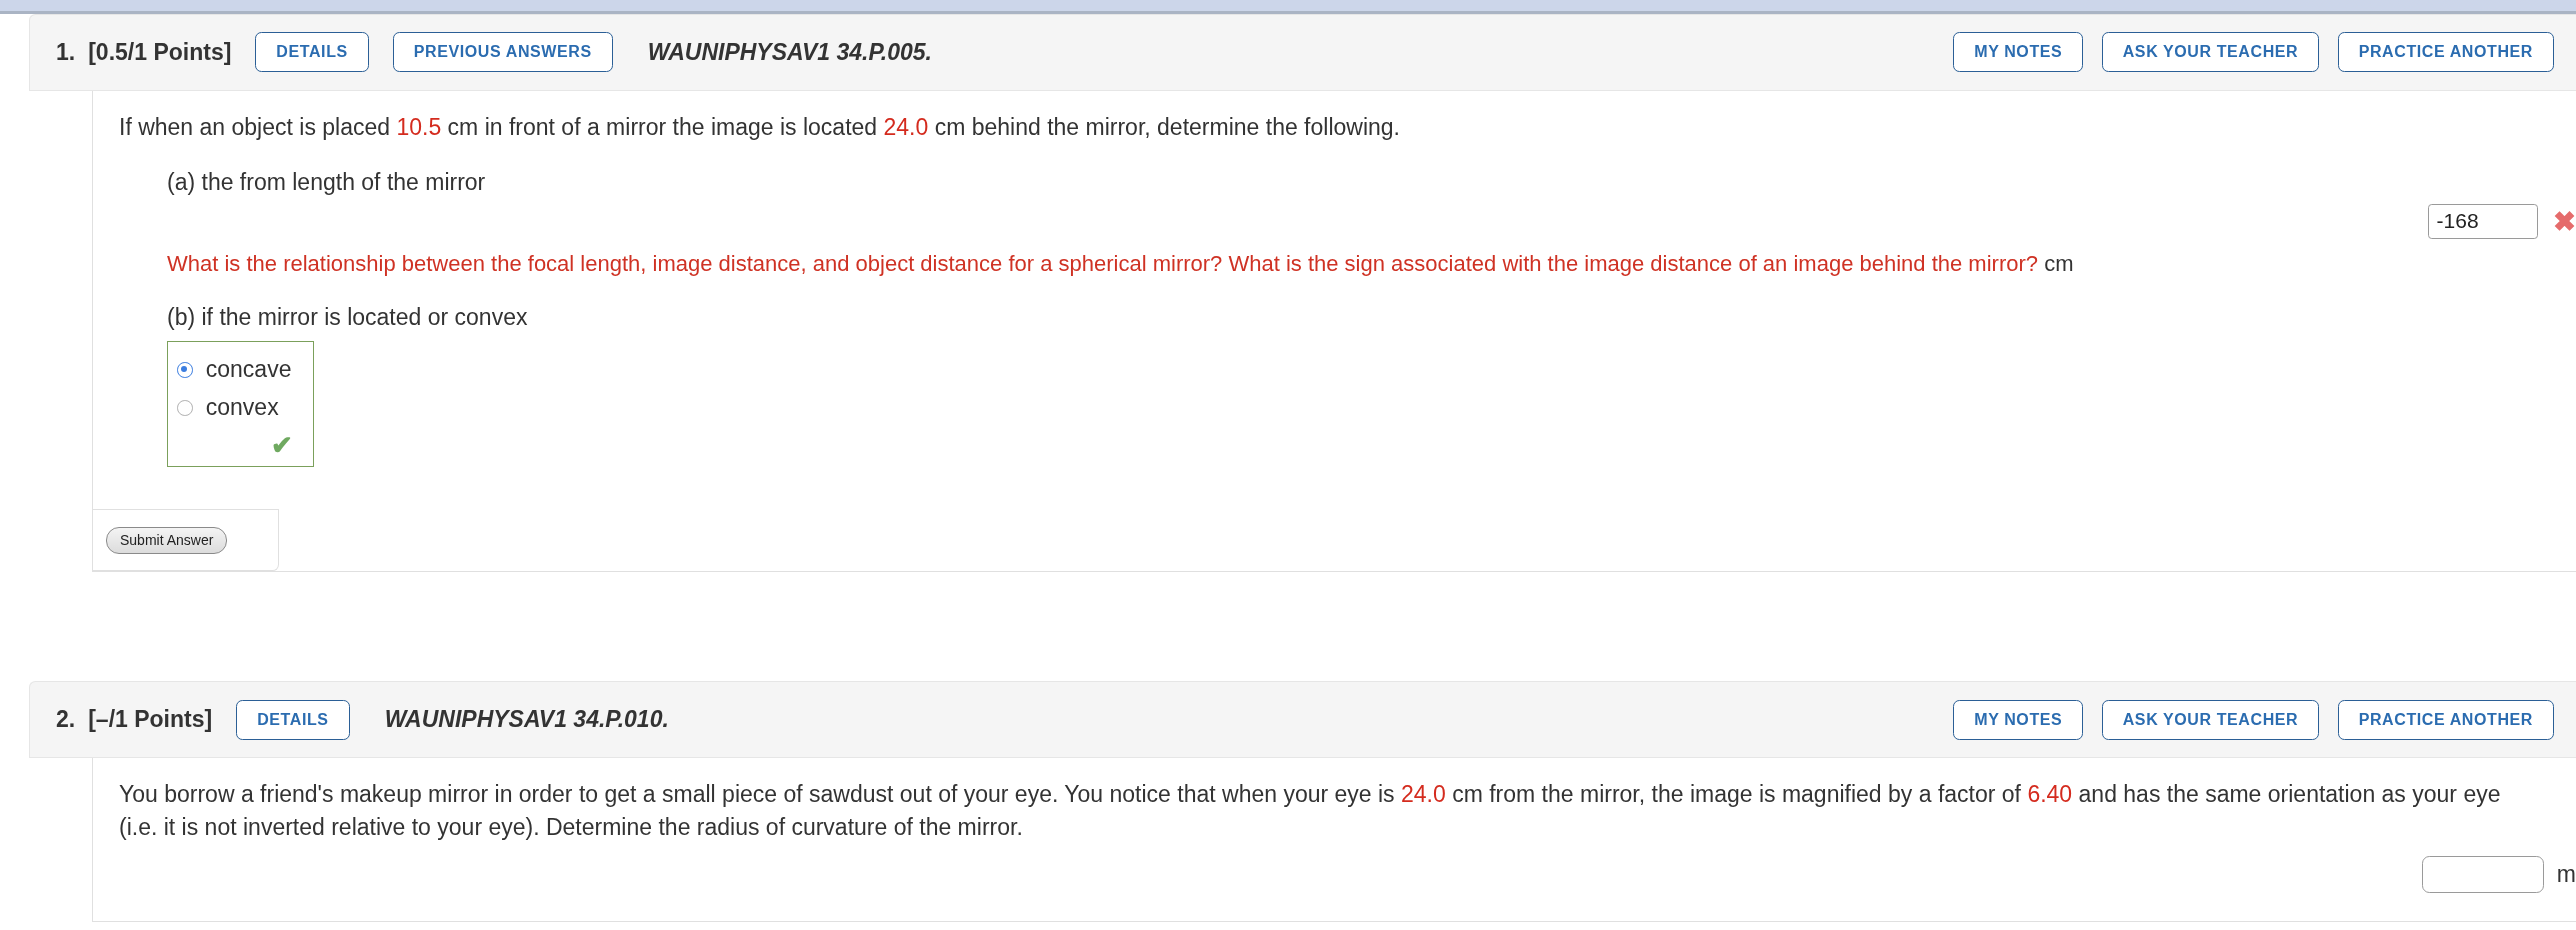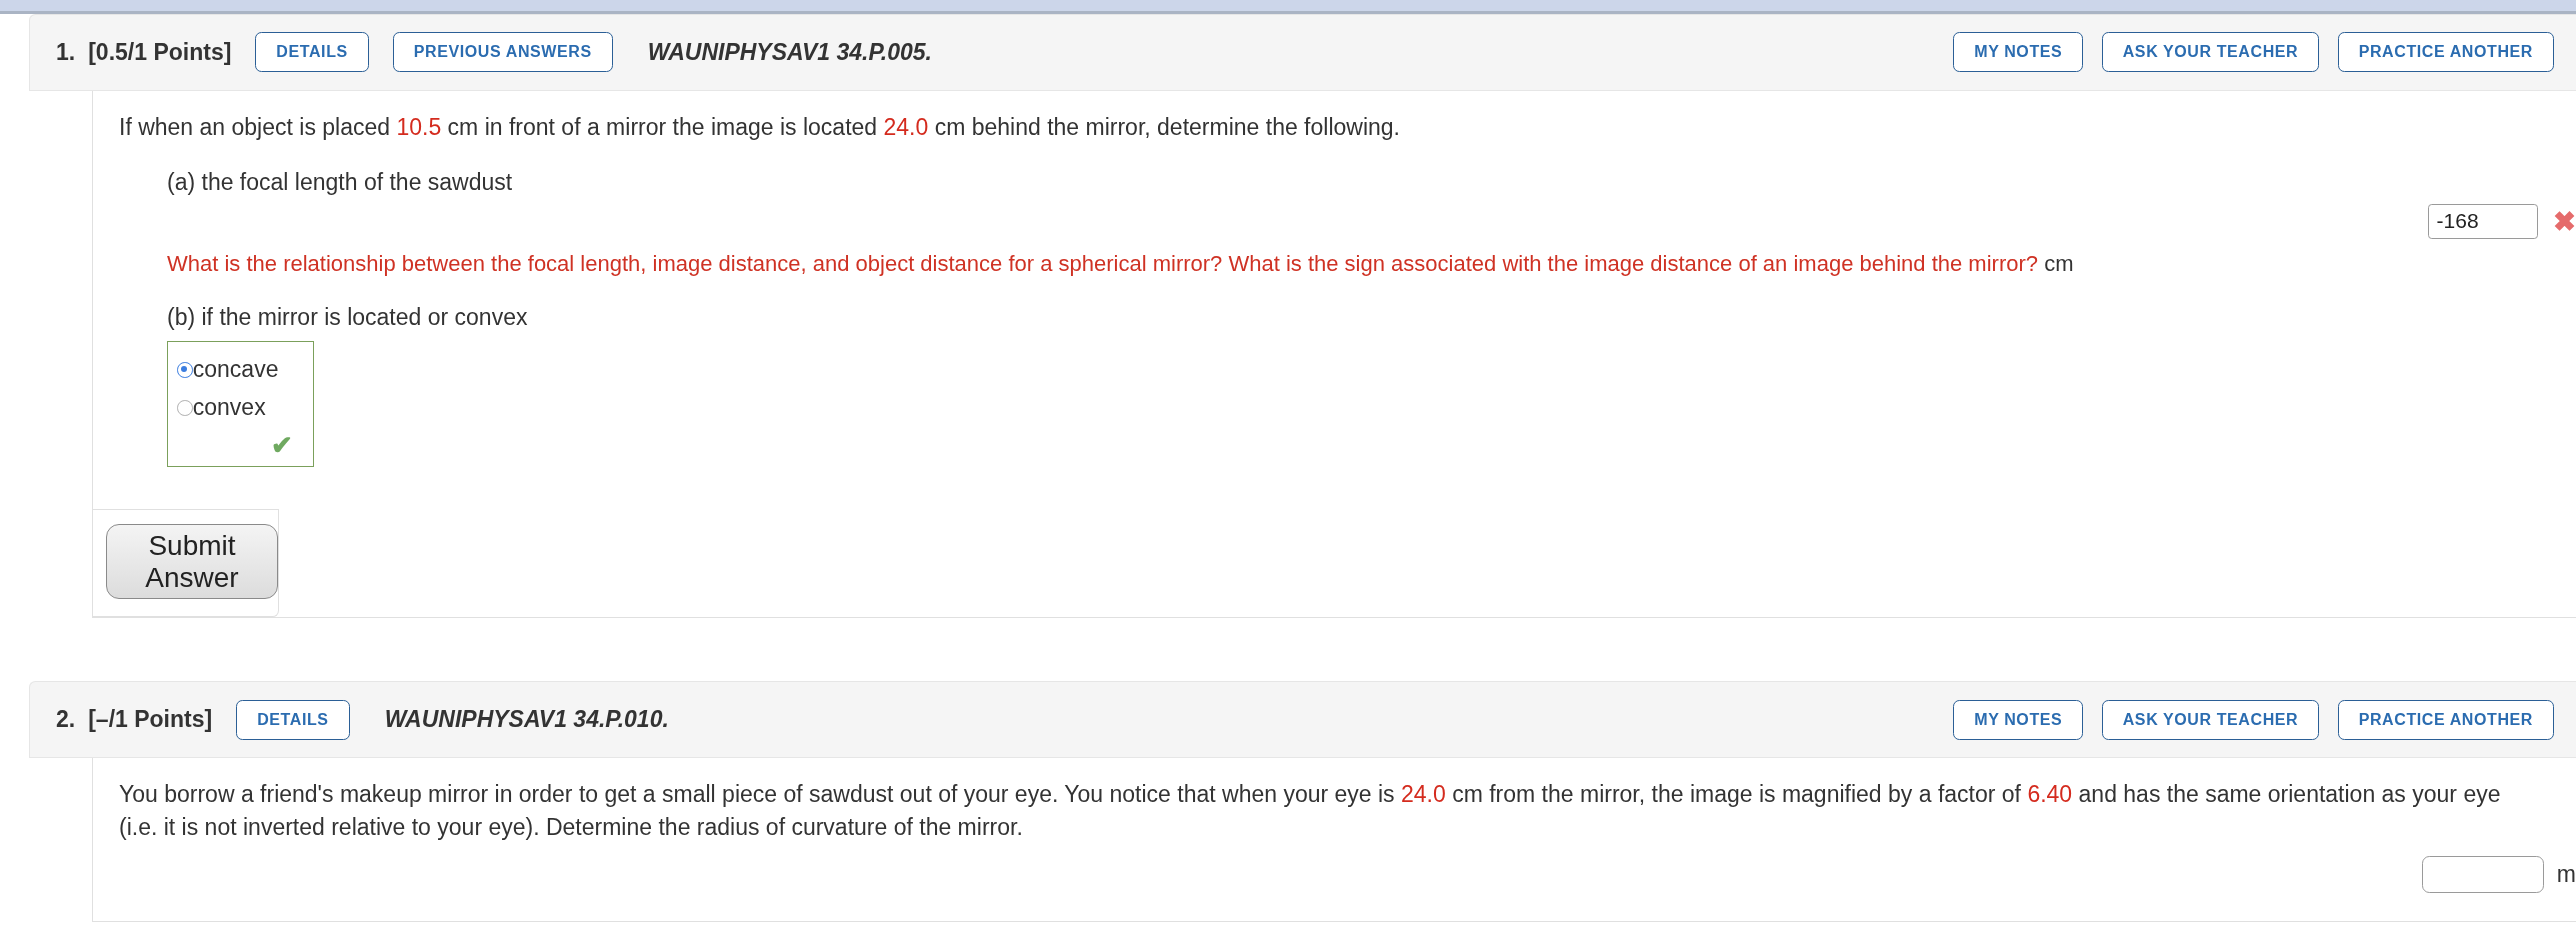--- a/index.html
+++ b/index.html
@@ -158,21 +158,21 @@
     background: #fff;
   }
   .radio.checked::after {
     content: "";
     position: absolute;
     left: 2.8px; top: 2.8px;
     width: 6.4px; height: 6.4px;
     border-radius: 50%;
     background: #3b7de0;
   }
-  .choice-label { font-size: 23px; color: #333; }
+  .choice-label { font-size: 23px; color: #333; margin-left: 13px; }
   .mark-check {
     text-align: right;
     color: #6fa960;
     font-size: 26px;
     font-weight: bold;
     line-height: 1;
     margin-top: 1.8px;
     padding-right: 9.2px;
   }
 
@@ -181,21 +181,21 @@
     margin-left: -26px;
     width: 186px;
     border: 0.9px solid #e0e0e0;
     border-left: none;
     border-bottom-right-radius: 6.4px;
     padding: 14.7px 0 16.5px 13px;
     background: #fff;
   }
   .submit-btn {
     font-family: "Liberation Sans", sans-serif;
-    font-size: 28px;
+    font-size: 14px;
     color: #222;
     background: linear-gradient(#f4f4f4, #dcdcdc);
     border: 0.9px solid #8a8a8a;
     border-radius: 13px;
     padding: 4.6px 13px;
     cursor: pointer;
   }
 </style>
 </head>
 <body>
@@ -216,21 +216,21 @@
       <button class="btn-outline">ASK YOUR TEACHER</button>
       <button class="btn-outline">PRACTICE ANOTHER</button>
     </span>
   </div>
 
   <div class="q-body">
 
     <div class="prompt"><span>If when an object is placed </span><span class="red">10.5</span><span> cm in front of a mirror the image is located </span><span class="red">24.0</span><span> cm behind the mirror, determine the following.</span></div>
 
     <div class="subpart">
-      <div class="subpart-label">(a) the focal length of the sawdust</div>
+      <div class="subpart-label">(a) the from length of the mirror</div>
       <div class="answer-row">
         <input class="ans-input" type="text" value="-168" style="">
         <span class="mark-x">✖</span>
       </div>
       <div class="feedback"><span>What is the relationship between the focal length, image distance, and object distance for a spherical mirror? What is the sign associated with the image distance of an image behind the mirror?</span> <span class="unit-inline">cm</span></div>
     </div>
 
     <div class="subpart">
       <div class="subpart-label">(b) if the mirror is located or convex</div>
       <div class="choice-box">

